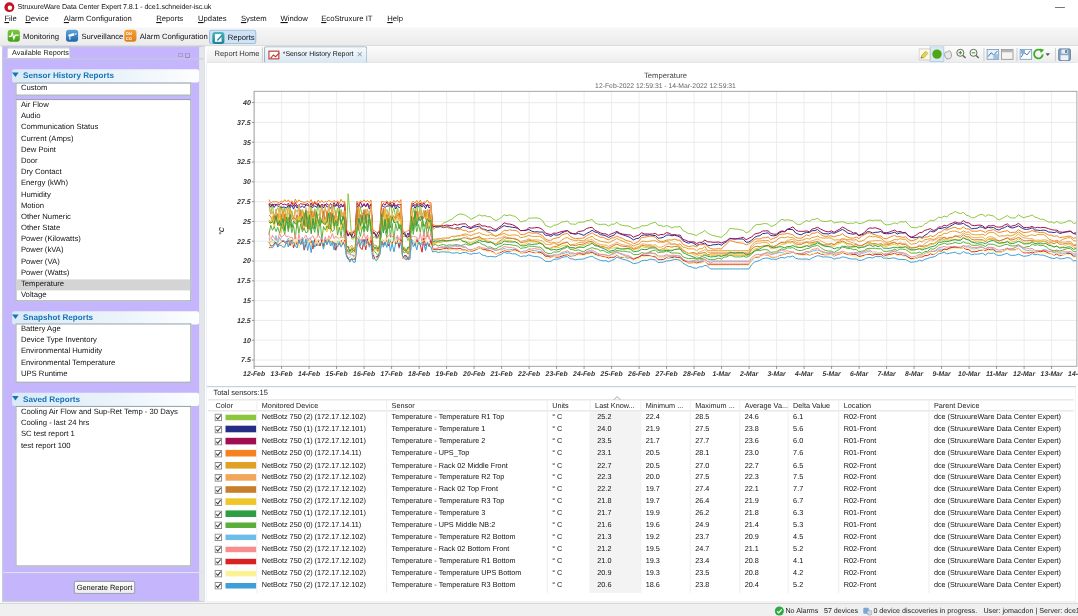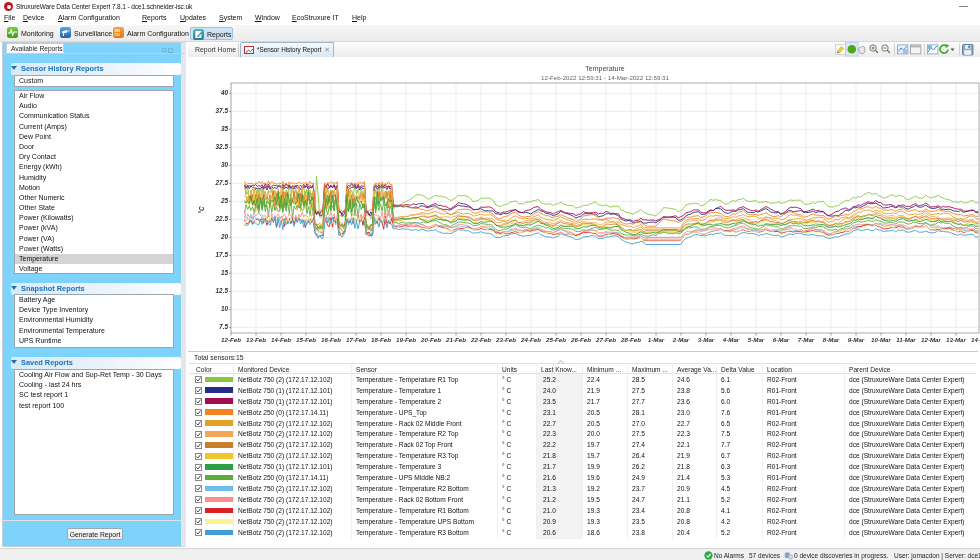--- a/index.html
+++ b/index.html
@@ -9,21 +9,21 @@
 #titlebar .minim{position:absolute;right:12px;top:1px;font-size:9px;color:#333}
 #menubar{position:absolute;left:0;top:13px;width:980px;height:12px;background:#fff;font-size:7px;color:#111}
 #menubar span{position:absolute;top:1px}
 #menubar u{text-decoration:underline}
 #toolbar{position:absolute;left:0;top:25px;width:980px;height:17px;background:linear-gradient(#f7f7f7,#ebebeb);border-bottom:1px solid #d8d8d8}
 .tbtn{position:absolute;top:2px;height:13px;font-size:7px;color:#111;white-space:nowrap}
 .tbtn .ic{position:absolute;left:0;top:0;width:11px;height:11px;border-radius:2.5px}
 .tbtn .lb{position:absolute;left:14px;top:2.5px;white-space:nowrap}
 #btnrep{background:#cfe3f6;border:1px solid #9ec1e0;border-radius:2px}
 
-#lpanel{position:absolute;left:2px;top:42px;width:184px;height:505px;background:#7dd3fc;border:1px solid #c3cdd6;border-right:5px solid #e3e7ea}
+#lpanel{position:absolute;left:2px;top:42px;width:184px;height:505px;background:#c4b5fd;border:1px solid #c3cdd6;border-right:5px solid #e3e7ea}
 #lptab{position:absolute;left:3px;top:0px;width:58px;height:10px;border:1px solid #c3cdd6;border-bottom:1px solid #fff;background:#fff;font-size:6.6px;color:#222;padding-left:4px;padding-top:1px;border-radius:2px 2px 0 0;white-space:nowrap}
 #lphdrline{position:absolute;left:0;top:10px;width:182px;height:1px;background:#c3cdd6}
 .secthdr{position:absolute;left:8px;width:170px;height:12px;font-size:7.4px;font-weight:bold;color:#1673b8;background:linear-gradient(90deg,#d9eaf7 0%,#ecf4fb 60%,#fdfeff 100%);border-radius:2px;padding-top:1px}
 .secthdr .tri{display:inline-block;width:0;height:0;border-left:3.2px solid transparent;border-right:3.2px solid transparent;border-top:4px solid #1673b8;margin-right:4px;vertical-align:1px}
 .lbox{position:absolute;left:11px;width:160px;background:#fff;border:1px solid #9aa7b1;font-size:7px;color:#111}
 .lbox .it{height:10.2px;line-height:10.4px;padding-left:4px;white-space:nowrap}
 .lbox .sel{background:#d4d4d4}
 #genbtn{position:absolute;left:64px;top:485px;width:56px;height:12px;white-space:nowrap;background:linear-gradient(#fdfdfd,#ececec);border:1px solid #9aa7b1;border-radius:2px;font-size:6.8px;text-align:center;line-height:11px;color:#111}
 #lpmini{position:absolute;right:6px;top:3px;font-size:6px;color:#666;letter-spacing:2px}
 

